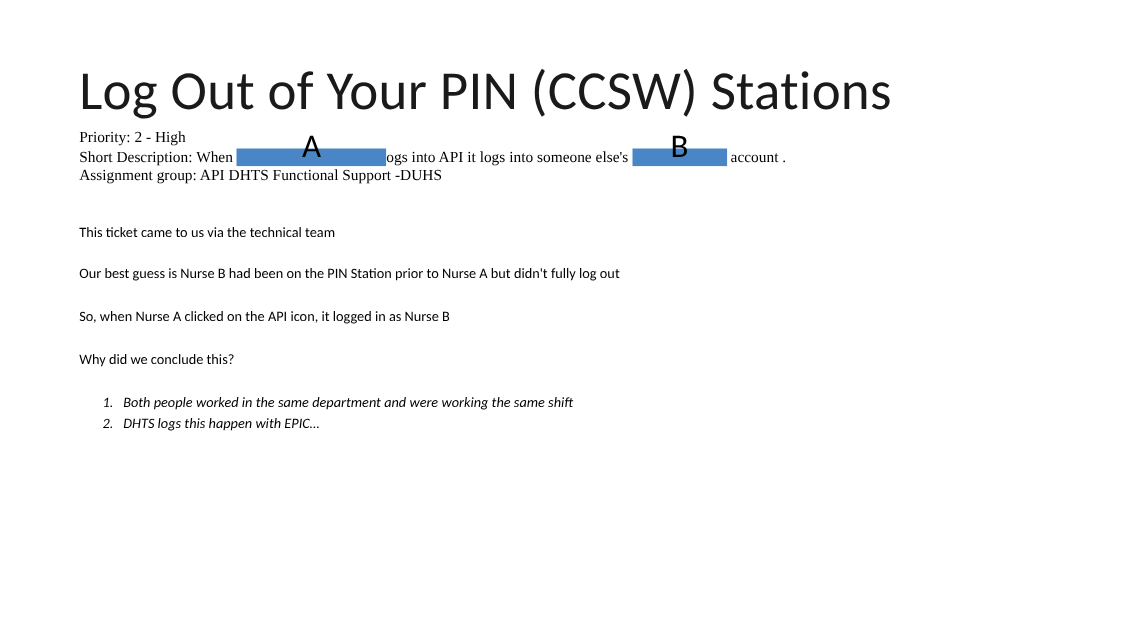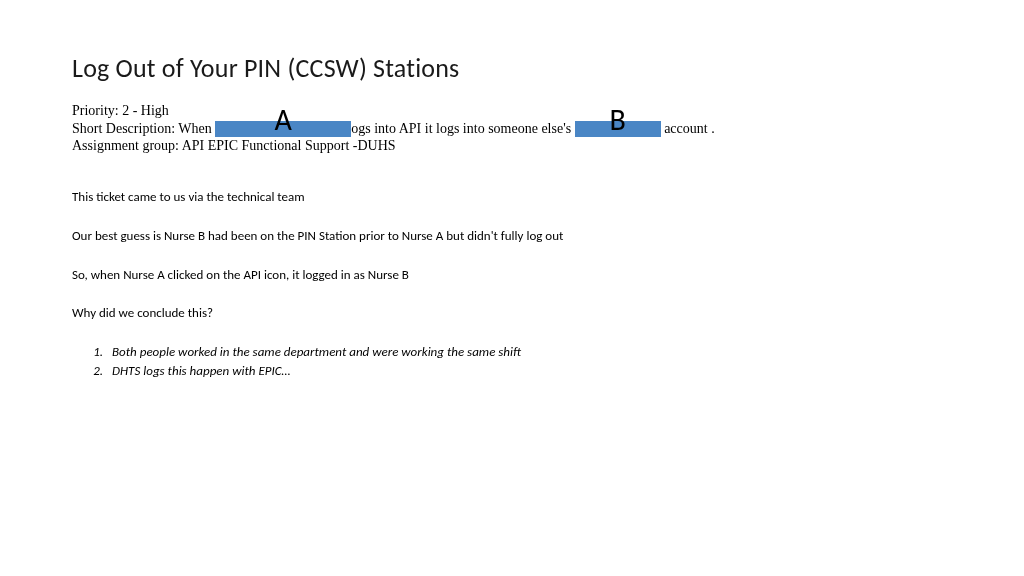--- a/index.html
+++ b/index.html
@@ -9,24 +9,24 @@
       background: #ffffff;
       font-family: Calibri, 'Segoe UI', Arial, sans-serif;
       color: #000000;
       position: relative;
       overflow: hidden;
     }
     .slide {
       padding: 52px 72px 40px 72px;
     }
     .title {
-      font-size: 26px;
+      font-size: 50px;
       font-weight: 400;
       color: #1a1a1a;
-      margin-bottom: 18px;
+      margin-bottom: 4px;
       letter-spacing: 0.2px;
     }
     .ticket-block {
       font-family: 'Times New Roman', Times, serif;
       font-size: 14px;
       line-height: 1.25;
       color: #000000;
       position: relative;
       margin-bottom: 13px;
     }
@@ -89,21 +89,21 @@
       <span class="redact redact-a">
         <span class="redact-label">A</span>
       </span><span>ogs into API it logs into someone else's</span>
       <span class="redact redact-b">
         <span class="redact-label">B</span>
       </span>
       <span>account .</span>
     </div>
     <div class="ticket-line">
       <span>Assignment group:</span>
-      <span>API EPIC Functional Support -DUHS</span>
+      <span>API DHTS Functional Support -DUHS</span>
     </div>
   </div>
 
   <div class="body-block">
     <p class="body-para">This ticket came to us via the technical team</p>
     <p class="body-para">Our best guess is Nurse B had been on the PIN Station prior to Nurse A but didn't fully log out</p>
     <p class="body-para">So, when Nurse A clicked on the API icon, it logged in as Nurse B</p>
     <p class="body-para">Why did we conclude this?</p>
     <ol class="body-list">
       <li>Both people worked in the same department and were working the same shift</li>

